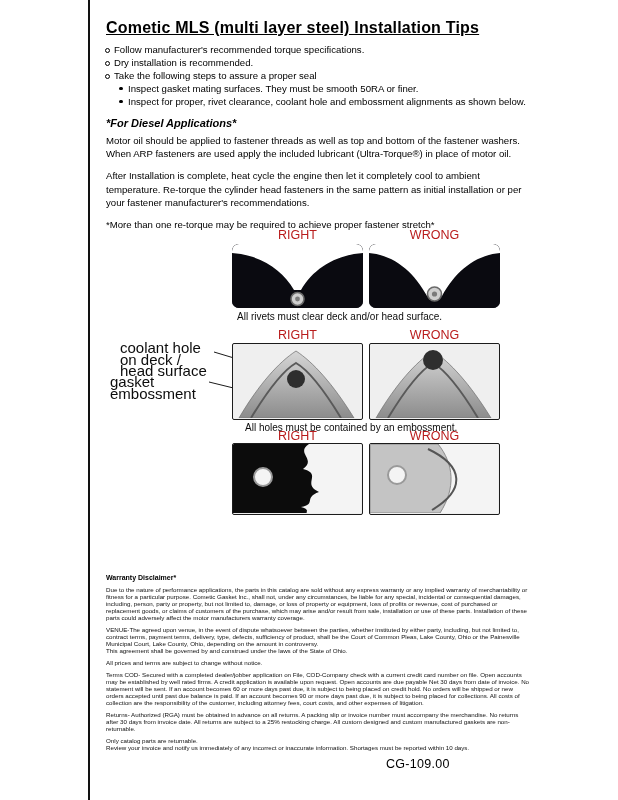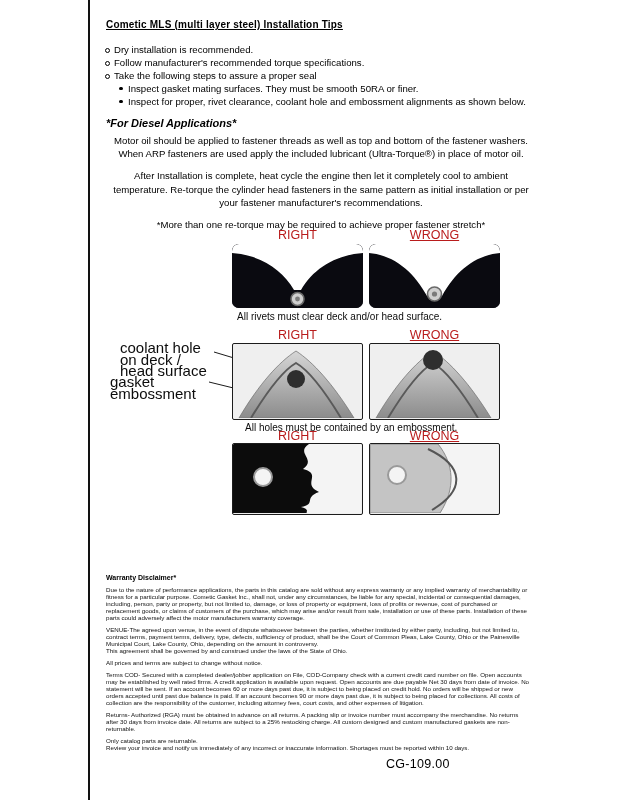--- a/index.html
+++ b/index.html
@@ -6,42 +6,42 @@
   html,body { background:#fff; }
   .page {
     position:relative; width:618px; height:800px; background:#fff;
     font-family:"Liberation Sans", sans-serif; color:#000;
     outline:1px solid #e2e2e2; overflow:hidden;
   }
   .abs { position:absolute; }
   .left-rule { left:88px; top:0; width:1.5px; height:800px; background:#121212; }
 
   .title {
-    left:106px; top:19px; font-size:10px; font-weight:bold;
+    left:106px; top:19px; font-size:16px; font-weight:bold;
     text-decoration:underline; letter-spacing:.2px; white-space:nowrap;
   }
 
   .tips { left:104px; top:43px; width:440px; font-size:9.6px; line-height:13px; }
   .b1, .b2 { position:relative; padding-left:10px; }
   .b1::before {
     content:""; position:absolute; left:1px; top:4.6px;
     width:3px; height:3px; border:1px solid #000; border-radius:50%;
   }
   .b2 { margin-left:14px; }
   .b2::before {
     content:""; position:absolute; left:1px; top:4.8px;
     width:3.6px; height:3.6px; background:#000; border-radius:50%;
   }
 
   .diesel-head { left:106px; top:117px; font-size:11px; font-weight:bold;font-style:italic; }
-  .paras { left:106px; top:134px; width:430px; font-size:9.6px; line-height:13.2px;text-align:center; }
+  .paras { left:106px; top:134px; width:430px; font-size:9.6px; line-height:13.2px; }
   .paras p + p { margin-top:9px; }
 
   .dg-label { width:131px; text-align:center; font-size:12.5px; color:#b91c1c; }
-  .col1 { left:232px; } .col2 { left:369px;text-decoration:underline; }
+  .col1 { left:232px; } .col2 { left:369px; }
 
   .dg {
     width:131px; overflow:hidden; background:#0a0a10; border-radius:7px;
   }
   .dg svg { display:block; }
   .dg.bordered {
     background:#efefef; border:1.5px solid #1c1c1c; border-radius:2px;
   }
   .cap { font-size:10px; line-height:11.5px; color:#0c0c0c; }
 
@@ -58,22 +58,22 @@
 </head>
 <body>
 
 <div class="page">
 
   <div class="abs left-rule"></div>
 
   <h1 class="abs title">Cometic MLS (multi layer steel) Installation Tips</h1>
 
   <div class="abs tips">
+    <div class="b1">Follow manufacturer's recommended torque specifications.</div>
     <div class="b1">Dry installation is recommended.</div>
-    <div class="b1">Follow manufacturer's recommended torque specifications.</div>
     <div class="b1">Take the following steps to assure a proper seal</div>
     <div class="b2">Inspect gasket mating surfaces. They must be smooth 50RA or finer.</div>
     <div class="b2">Inspect for proper, rivet clearance, coolant hole and embossment alignments as shown below.</div>
   </div>
 
   <h2 class="abs diesel-head">*For Diesel Applications*</h2>
 
   <div class="abs paras">
     <p>Motor oil should be applied to fastener threads as well as top and bottom of the fastener washers. When ARP fasteners are used apply the included lubricant (Ultra-Torque®) in place of motor oil.</p>
     <p>After Installation is complete, heat cycle the engine then let it completely cool to ambient temperature. Re-torque the cylinder head fasteners in the same pattern as initial installation or per your fastener manufacturer's recommendations.</p>

